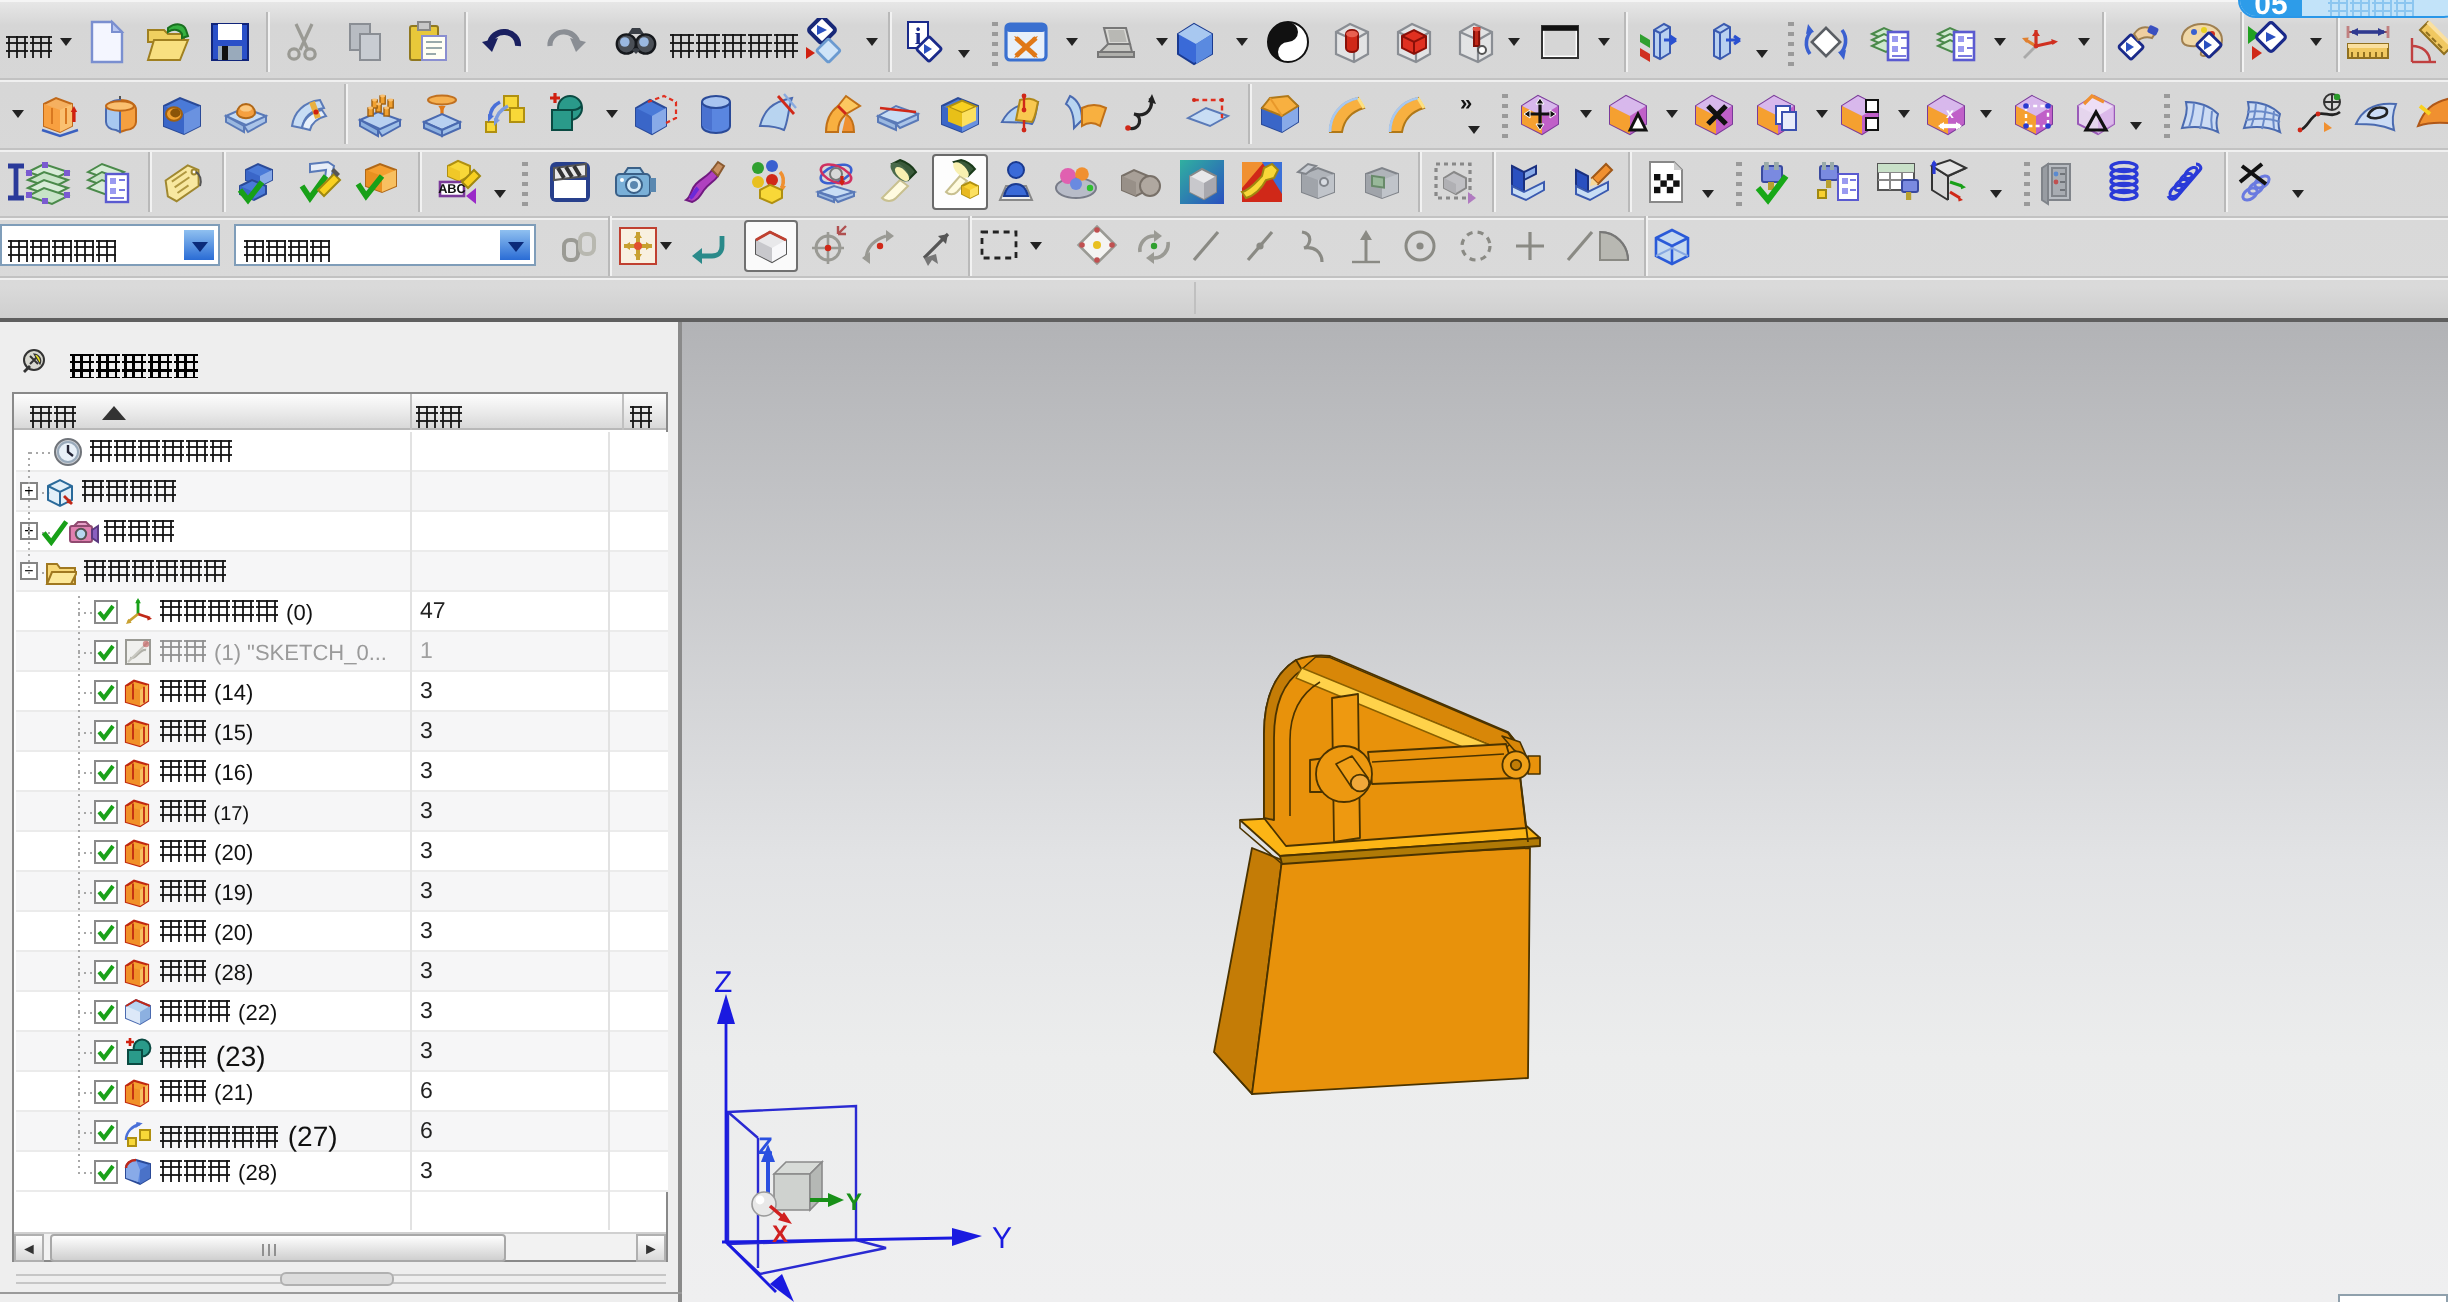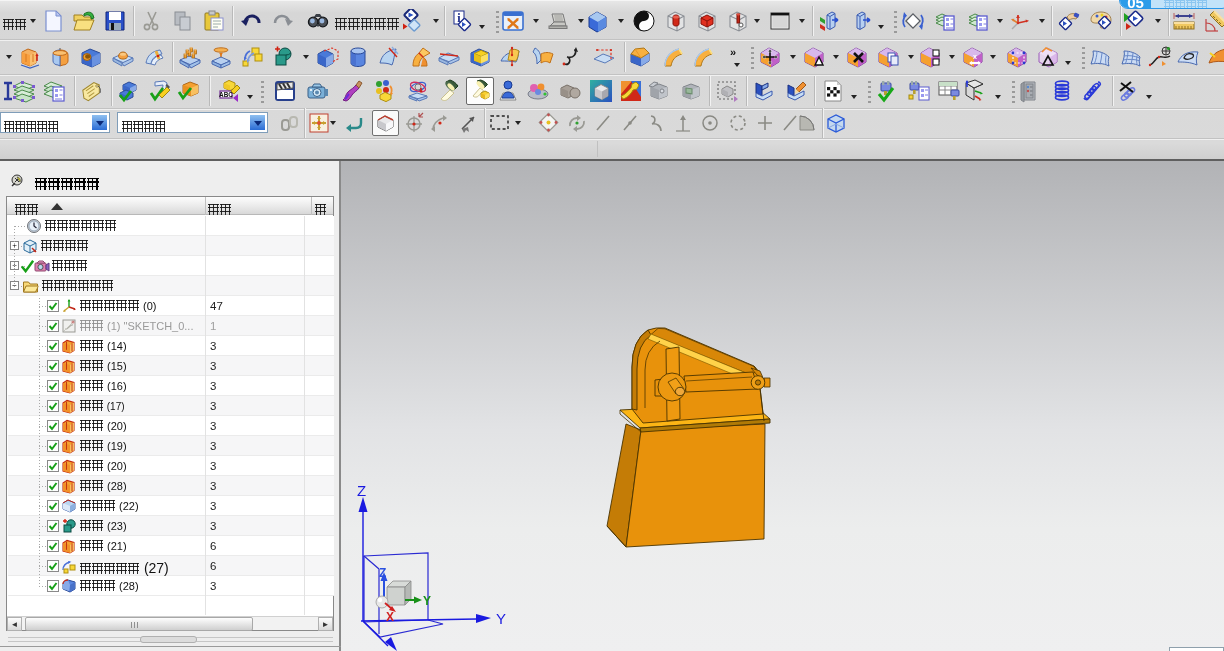--- a/index.html
+++ b/index.html
@@ -1454,21 +1454,21 @@
 <div class="abs" style="left:80px;top:500px;font-size:11px"><span class="z"></span><span class="z"></span><span class="z"></span><span style="color:#111;font-size:11px"> (22)</span></div>
 <div class="abs" style="left:210px;top:500px;font-size:11.5px;color:#222">3</div>
 <div class="row" style="top:516px;background:#f6f6f7;border-bottom:1px solid #ebebeb"></div>
 <div class="abs" style="left:39px;top:526px;width:8px;height:1px;background-image:repeating-linear-gradient(90deg,#a8a8a8 0 1px,transparent 1px 3px)"></div>
 <svg class="abs" style="left:47px;top:520px;width:12px;height:12px" viewBox="0 0 12 12">
     <use href="#t-cbx"></use>
   </svg>
 <svg class="abs" style="left:61px;top:518px;width:16px;height:16px" viewBox="0 0 16 16">
     <use href="#t-unitet"></use>
   </svg>
-<div class="abs" style="left:80px;top:520px;font-size:11px"><span class="z"></span><span class="z"></span><span style="color:#111;font-size:11px"> (23)</span></div>
+<div class="abs" style="left:80px;top:520px;font-size:11px"><span class="z"></span><span class="z"></span><span style="color:#111;font-size:14px"> (23)</span></div>
 <div class="abs" style="left:210px;top:520px;font-size:11.5px;color:#222">3</div>
 <div class="row" style="top:536px;background:#ffffff;border-bottom:1px solid #ebebeb"></div>
 <div class="abs" style="left:39px;top:546px;width:8px;height:1px;background-image:repeating-linear-gradient(90deg,#a8a8a8 0 1px,transparent 1px 3px)"></div>
 <svg class="abs" style="left:47px;top:540px;width:12px;height:12px" viewBox="0 0 12 12">
     <use href="#t-cbx"></use>
   </svg>
 <svg class="abs" style="left:61px;top:538px;width:16px;height:16px" viewBox="0 0 16 16">
     <use href="#t-extr"></use>
   </svg>
 <div class="abs" style="left:80px;top:540px;font-size:11px"><span class="z"></span><span class="z"></span><span style="color:#111;font-size:11px"> (21)</span></div>

